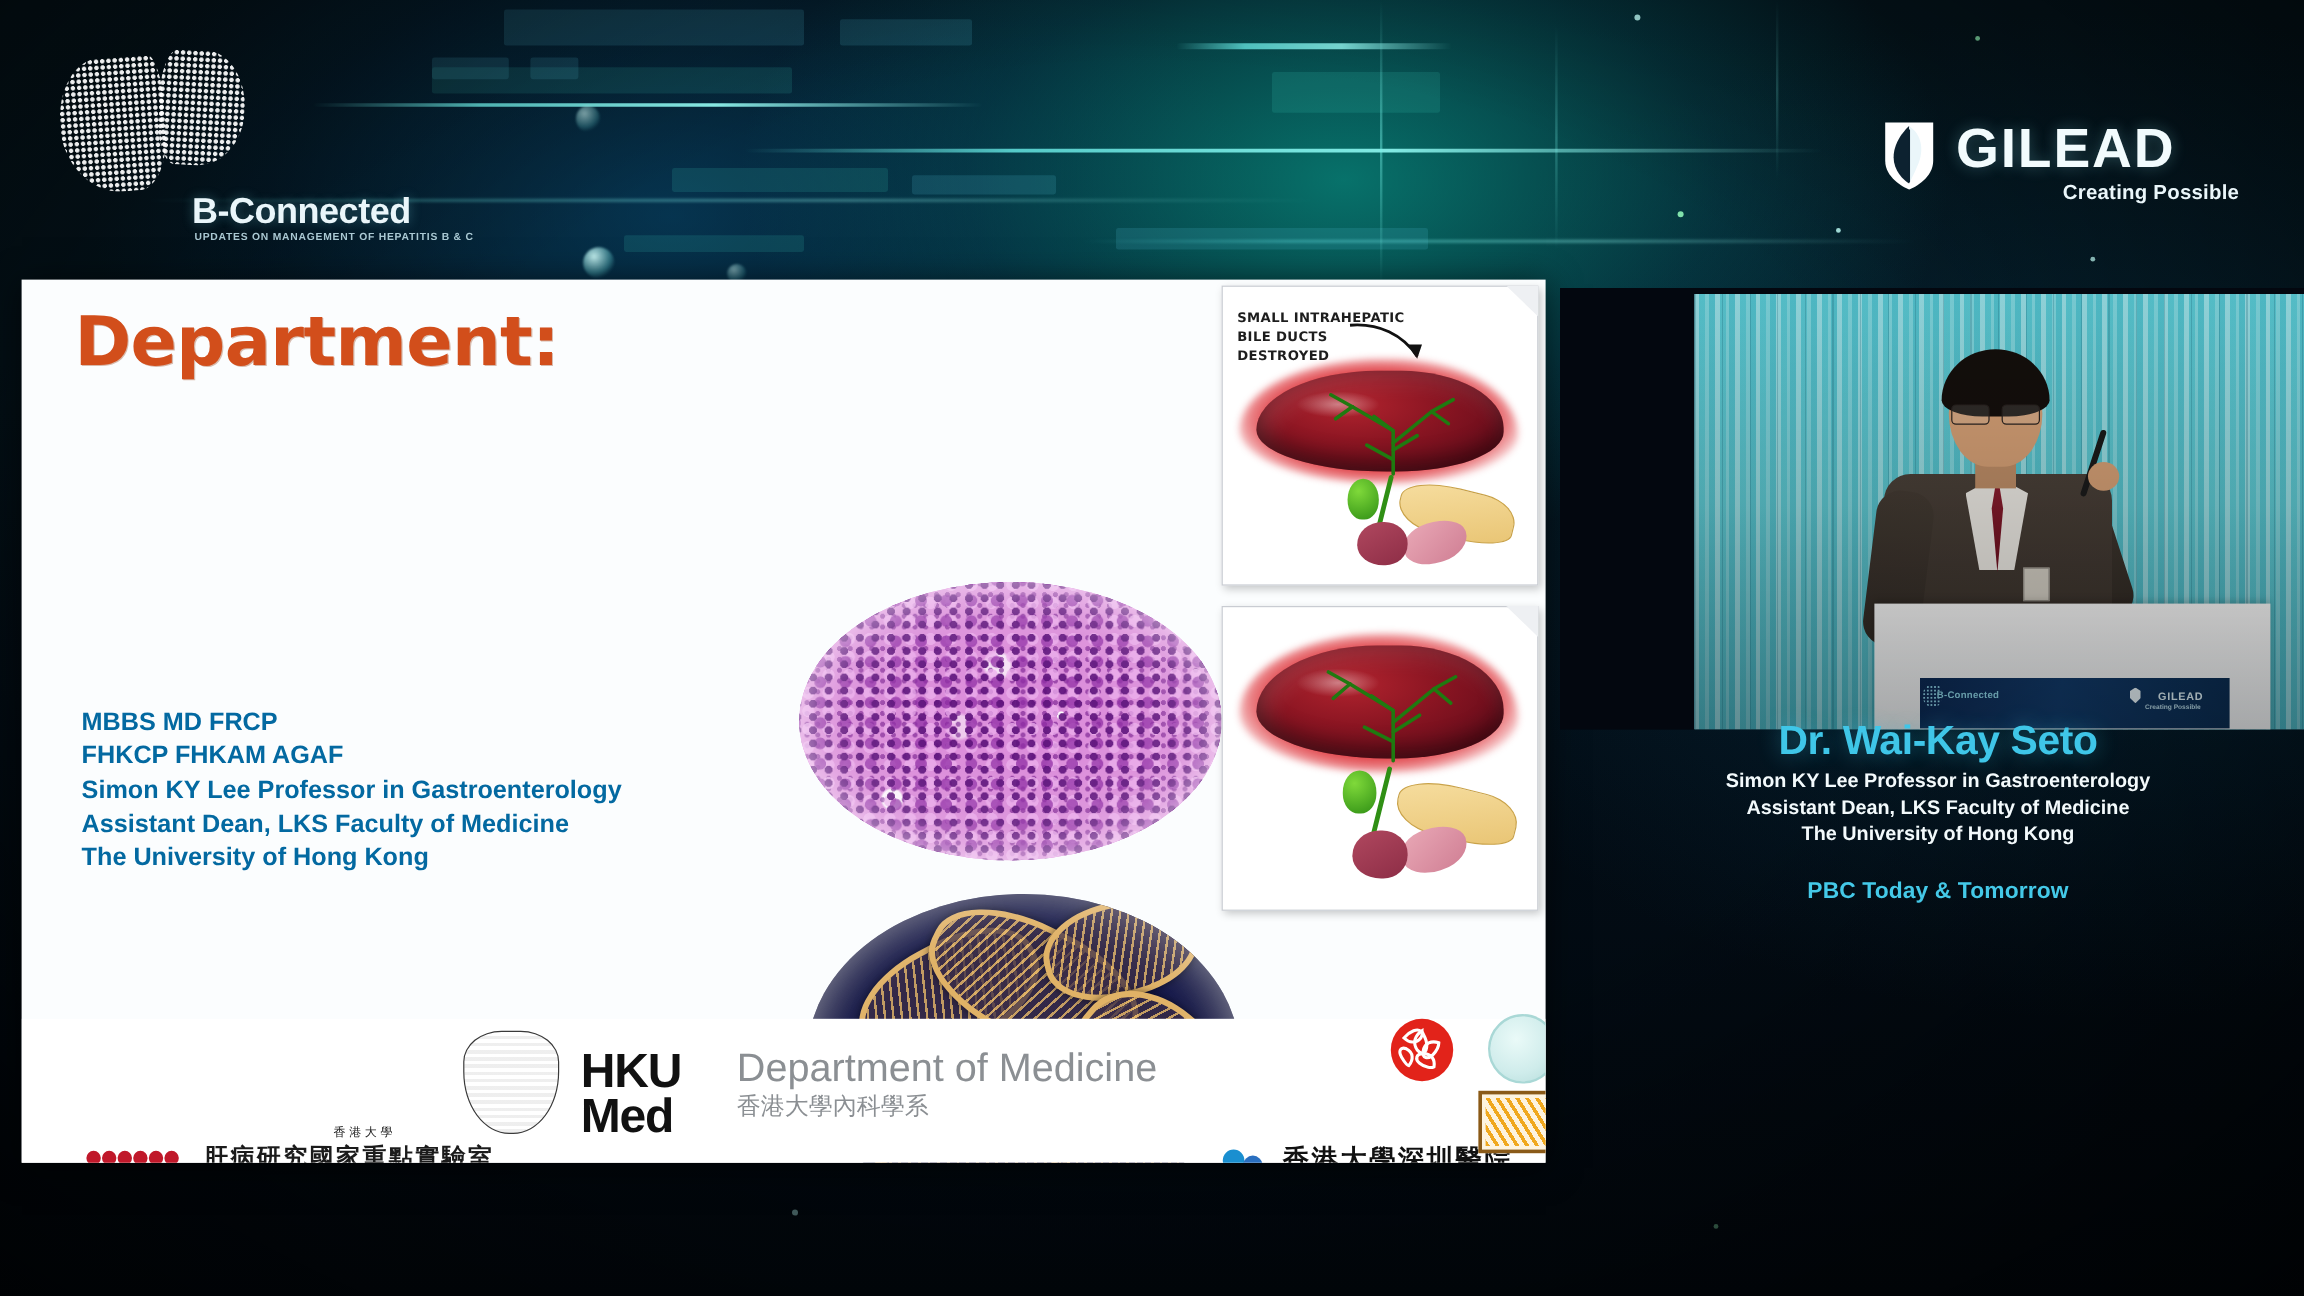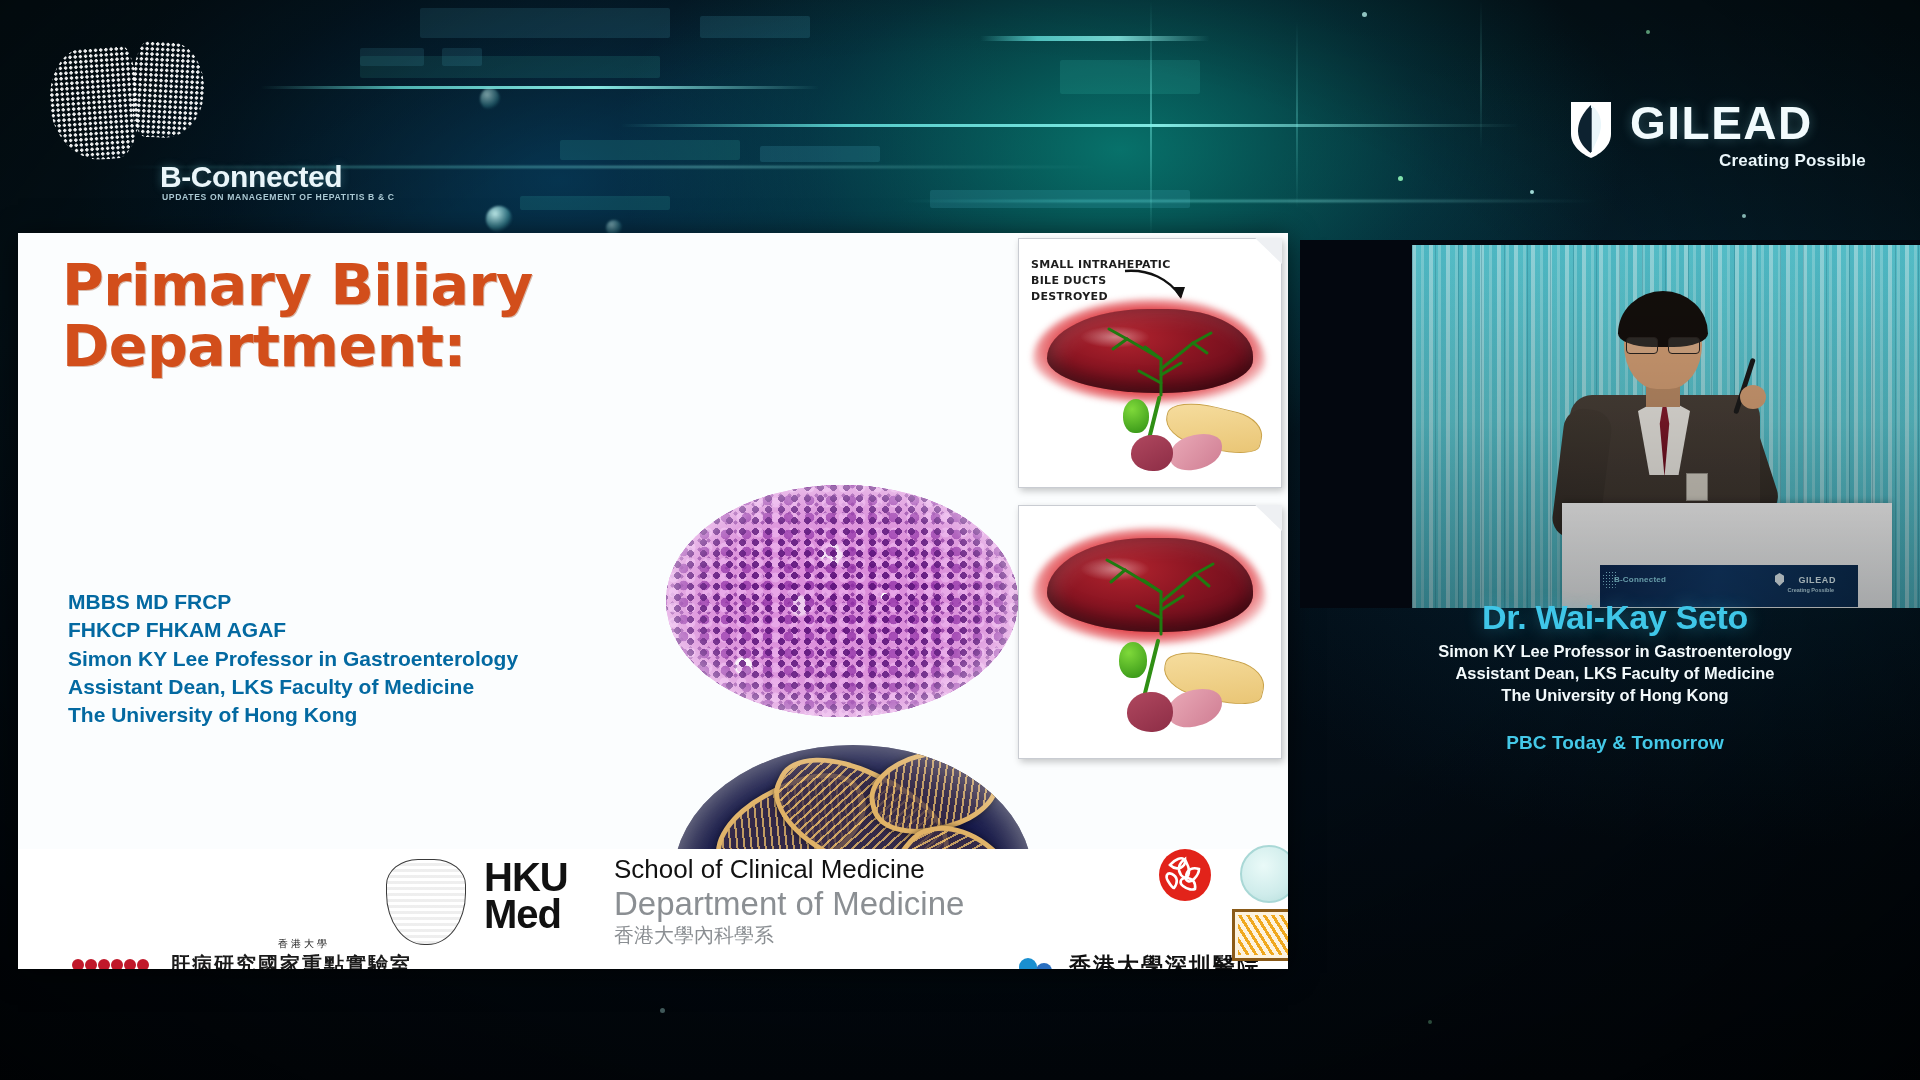--- a/index.html
+++ b/index.html
@@ -106,21 +106,21 @@
   .arrow{position:absolute;}
 
   
   .logostrip{position:absolute;left:0;bottom:0;width:100%;height:120px;background:#fff;}
   .sklr{position:absolute;left:52px;bottom:18px;width:300px;}
   .sklr-tri{position:absolute;left:0;top:4px;width:92px;height:74px;}
   .sklr-cn{position:absolute;left:100px;top:0;font-size:20px;font-weight:700;color:#1b1b1b;letter-spacing:2px;font-family:"DejaVu Sans",sans-serif;white-space:nowrap;}
   .sklr-sup{position:absolute;left:208px;top:-14px;font-size:10px;color:#1b1b1b;letter-spacing:3px;font-family:"DejaVu Sans",sans-serif;white-space:nowrap;}
   .hkucrest{position:absolute;left:368px;bottom:24px;width:78px;height:84px;border:1.6px solid #3a3a3a;border-radius:40% 40% 48% 48%/30% 30% 60% 60%;
     background:repeating-linear-gradient(0deg,rgba(120,120,120,.12) 0 3px,rgba(255,255,255,0) 3px 6px);}
-  .hkumed{position:absolute;left:466px;bottom:36px;}
+  .hkumed{position:absolute;left:466px;bottom:20px;}
   .hkumed-m{font-size:40px;line-height:.92;font-weight:700;color:#111;letter-spacing:-1px;}
   .hkumed-txt{position:absolute;left:130px;top:-4px;}
   .hm1{font-size:26px;color:#111;line-height:1.14;white-space:nowrap;}
   .hm2{font-size:33px;color:#8b8f93;line-height:1.14;white-space:nowrap;}
   .hm3{font-size:20px;color:#8b8f93;line-height:1.2;font-family:"DejaVu Sans",sans-serif;white-space:nowrap;}
   .szh{position:absolute;left:995px;bottom:18px;}
   .szh-mark{position:absolute;left:0;top:4px;width:46px;height:46px;}
   .szh-cn{position:absolute;left:56px;top:0;font-size:22px;font-weight:700;color:#111;letter-spacing:2px;font-family:Liberation Mono, monospace;white-space:nowrap;}
   .bauhinia{position:absolute;left:1141px;bottom:68px;width:52px;height:52px;border-radius:50%;background:#e2231a;}
   .globe{position:absolute;left:1222px;bottom:66px;width:54px;height:54px;border-radius:50%;border:2px solid #a9d8d6;
@@ -222,21 +222,20 @@
       <path d="M23 7 C33 14 36 26 30 40 C27 47 25 51 23 55 Z" fill="#eaf6fa"></path>
       <path d="M23 10 L23 54" stroke="#0d2230" stroke-width="1.4" fill="none"></path>
     </svg>
     <div class="gl-word">GILEAD</div>
     <div class="gl-tag">Creating Possible</div>
   </div>
 
   <div id="slide">
 
     <div class="sl-title">
-      <div>Primary Biliary</div>
       <div>Department:</div>
     </div>
 
     <div class="sl-presenter">
       <div class="sl-cred">MBBS MD FRCP</div>
       <div class="sl-cred">FHKCP FHKAM AGAF</div>
       <div class="sl-cred">Simon KY Lee Professor in Gastroenterology</div>
       <div class="sl-cred">Assistant Dean, LKS Faculty of Medicine</div>
       <div class="sl-cred">The University of Hong Kong</div>
     </div>
@@ -359,21 +358,20 @@
         <div class="sklr-cn">肝病研究國家重點實驗室</div>
 
       </div>
 
       <div class="hkucrest"></div>
 
       <div class="hkumed">
         <div class="hkumed-m">HKU</div>
         <div class="hkumed-m">Med</div>
         <div class="hkumed-txt">
-          <div class="hm1">School of Clinical Medicine</div>
           <div class="hm2">Department of Medicine</div>
           <div class="hm3">香港大學內科學系</div>
         </div>
       </div>
 
       <div class="szh">
         <svg class="szh-mark" viewBox="0 0 46 46">
           <circle cx="15" cy="12" r="9" fill="#1a8fd0"></circle>
             <circle cx="31" cy="16" r="8" fill="#2a6fc0"></circle>
           <circle cx="10" cy="30" r="9" fill="#3cb54a"></circle>

